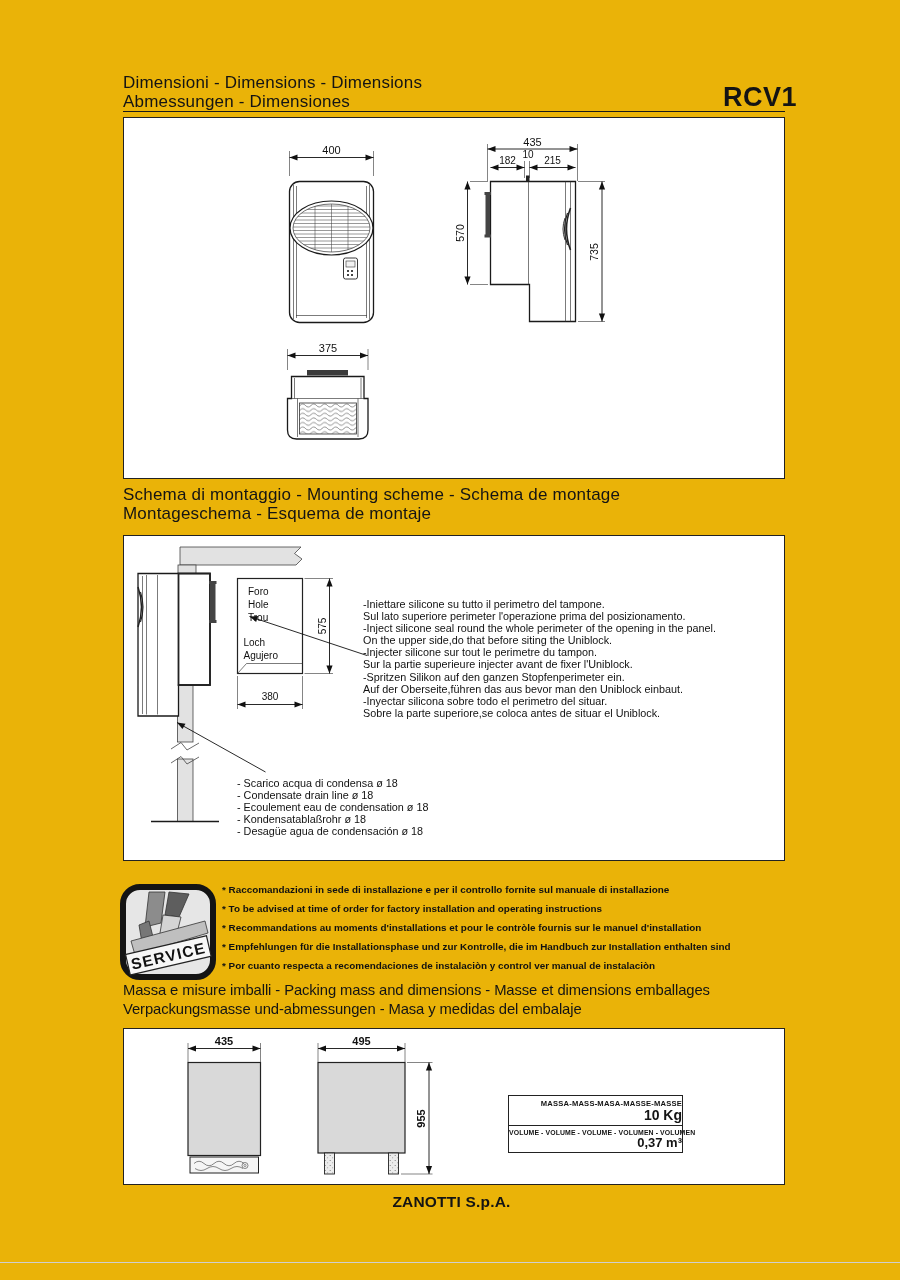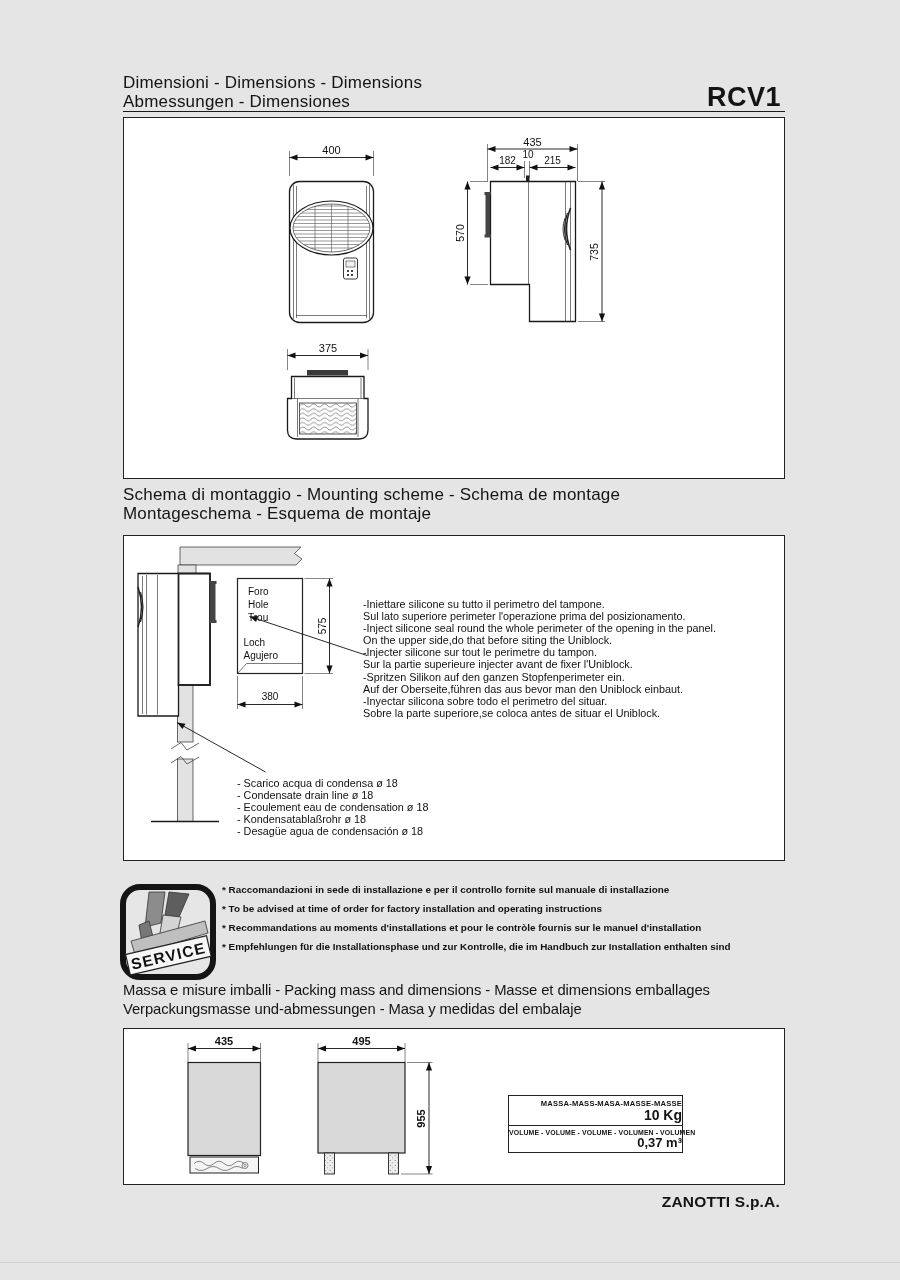--- a/index.html
+++ b/index.html
@@ -1,52 +1,52 @@
 <!DOCTYPE html>
 <html><head>
 <meta charset="utf-8">
 <style>
   html,body{margin:0;padding:0;background:#fff}
-  #page{position:relative;width:900px;height:1280px;background:#e5e5e5;overflow:hidden;
+  #page{position:relative;width:900px;height:1280px;background:#eab308;overflow:hidden;
         font-family:"Liberation Sans","DejaVu Sans",sans-serif;color:#141414}
   .abs{position:absolute}
   .hd{font-size:17px;line-height:18.5px;letter-spacing:.2px;white-space:nowrap}
   .hd3{font-size:14.8px;line-height:19px;letter-spacing:-.1px;white-space:nowrap}
   .rule{position:absolute;border-top:1.6px solid #1a1a1a}
   .box{position:absolute;border:1.6px solid #222;background:#fff}
   .code{font-size:27px;font-weight:bold;letter-spacing:.5px;text-align:right}
   .instr{font-size:10.8px;line-height:12.1px;white-space:nowrap;color:#111}
   .drain{font-size:10.8px;line-height:11.9px;white-space:nowrap;color:#111}
   .bull{font-size:9.9px;line-height:19px;font-weight:bold;white-space:nowrap;color:#111}
   .mvtable{position:absolute;left:508px;top:1095px;width:173px;border:1.5px solid #222;
            text-align:right;background:#fff}
   .mv-sm{font-size:7.6px;font-weight:bold;letter-spacing:.2px;padding-top:3px;white-space:nowrap}
   .mv-lg{font-size:14px;font-weight:bold;line-height:15px;padding-bottom:2px}
   .mv-sm2{font-size:6.9px;font-weight:600;letter-spacing:.1px;padding-top:2.5px;white-space:nowrap}
   .mv-lg2{font-size:13px;font-weight:bold;line-height:14px;padding-bottom:2px}
   .row1{border-bottom:1.2px solid #222}
-  .footer{font-size:15.5px;font-weight:bold;text-align:right;letter-spacing:.2px}
+  .footer{font-size:15.5px;font-weight:bold;text-align:center;letter-spacing:.2px}
   svg{display:block}
   svg text{font-family:"Liberation Sans","DejaVu Sans",sans-serif;fill:#111}
   .dim{stroke:#111;stroke-width:.9;fill:none}
   .ext{stroke:#333;stroke-width:.6;fill:none}
   .out{stroke:#1a1a1a;stroke-width:1.3;fill:#fff}
   .thin{stroke:#333;stroke-width:.65;fill:none}
   .edge-line{position:absolute;left:0;top:1262px;width:900px;border-top:1px solid #cfcfcf}
 </style>
 </head>
 <body>
 
 <div id="page">
 
   <div class="abs hd" style="left:123px;top:74px">
     <div>Dimensioni - Dimensions - Dimensions</div>
     <div>Abmessungen - Dimensiones</div>
   </div>
-  <div class="abs code" style="left:596px;top:82px;width:185px">RCV1</div>
+  <div class="abs code" style="left:612px;top:82px;width:185px">RCV1</div>
   <div class="rule" style="left:123px;top:111px;width:662px"></div>
 
   <div class="box" style="left:123px;top:117px;width:660px;height:360px">
     <svg width="657" height="357" viewBox="0 0 657 357">
       <defs>
         <marker id="m1" markerUnits="userSpaceOnUse" markerWidth="9" markerHeight="8" refX="8.5" refY="4" orient="auto-start-reverse">
           <path d="M0.5,0.9 L8.5,4 L0.5,7.1 Z" fill="#111"></path>
         </marker>
         <clipPath id="cg1">
             <ellipse cx="207.5" cy="110" rx="38.5" ry="24"></ellipse>
@@ -213,20 +213,21 @@
         <text x="49.5" y="78.5" text-anchor="middle" font-size="15.5" font-weight="bold" letter-spacing="1.2" fill="#1a1a1a">SERVICE</text>
       </g>
     </svg>
   </div>
 
   <div class="abs bull" style="left:222px;top:880px">
     <div>* Raccomandazioni in sede di installazione e per il controllo fornite sul manuale di installazione</div>
     <div>* To be advised at time of order for factory installation and operating instructions</div>
     <div>* Recommandations au moments d'installations et pour le contròle fournis sur le manuel d'installation</div>
     <div>* Empfehlungen für die Installationsphase und zur Kontrolle, die im Handbuch zur Installation enthalten sind</div>
+    <div>* Por cuanto respecta a recomendaciones de instalaciòn y control ver manual de instalaciòn</div>
   </div>
 
   <div class="abs hd3" style="left:123px;top:981px">
     <div>Massa e misure imballi - Packing mass and dimensions - Masse et dimensions emballages</div>
     <div>Verpackungsmasse und-abmessungen - Masa y medidas del embalaje</div>
   </div>
 
   <div class="box" style="left:123px;top:1028px;width:660px;height:155px">
     <svg width="657" height="151" viewBox="0 0 657 151">
       <defs>

